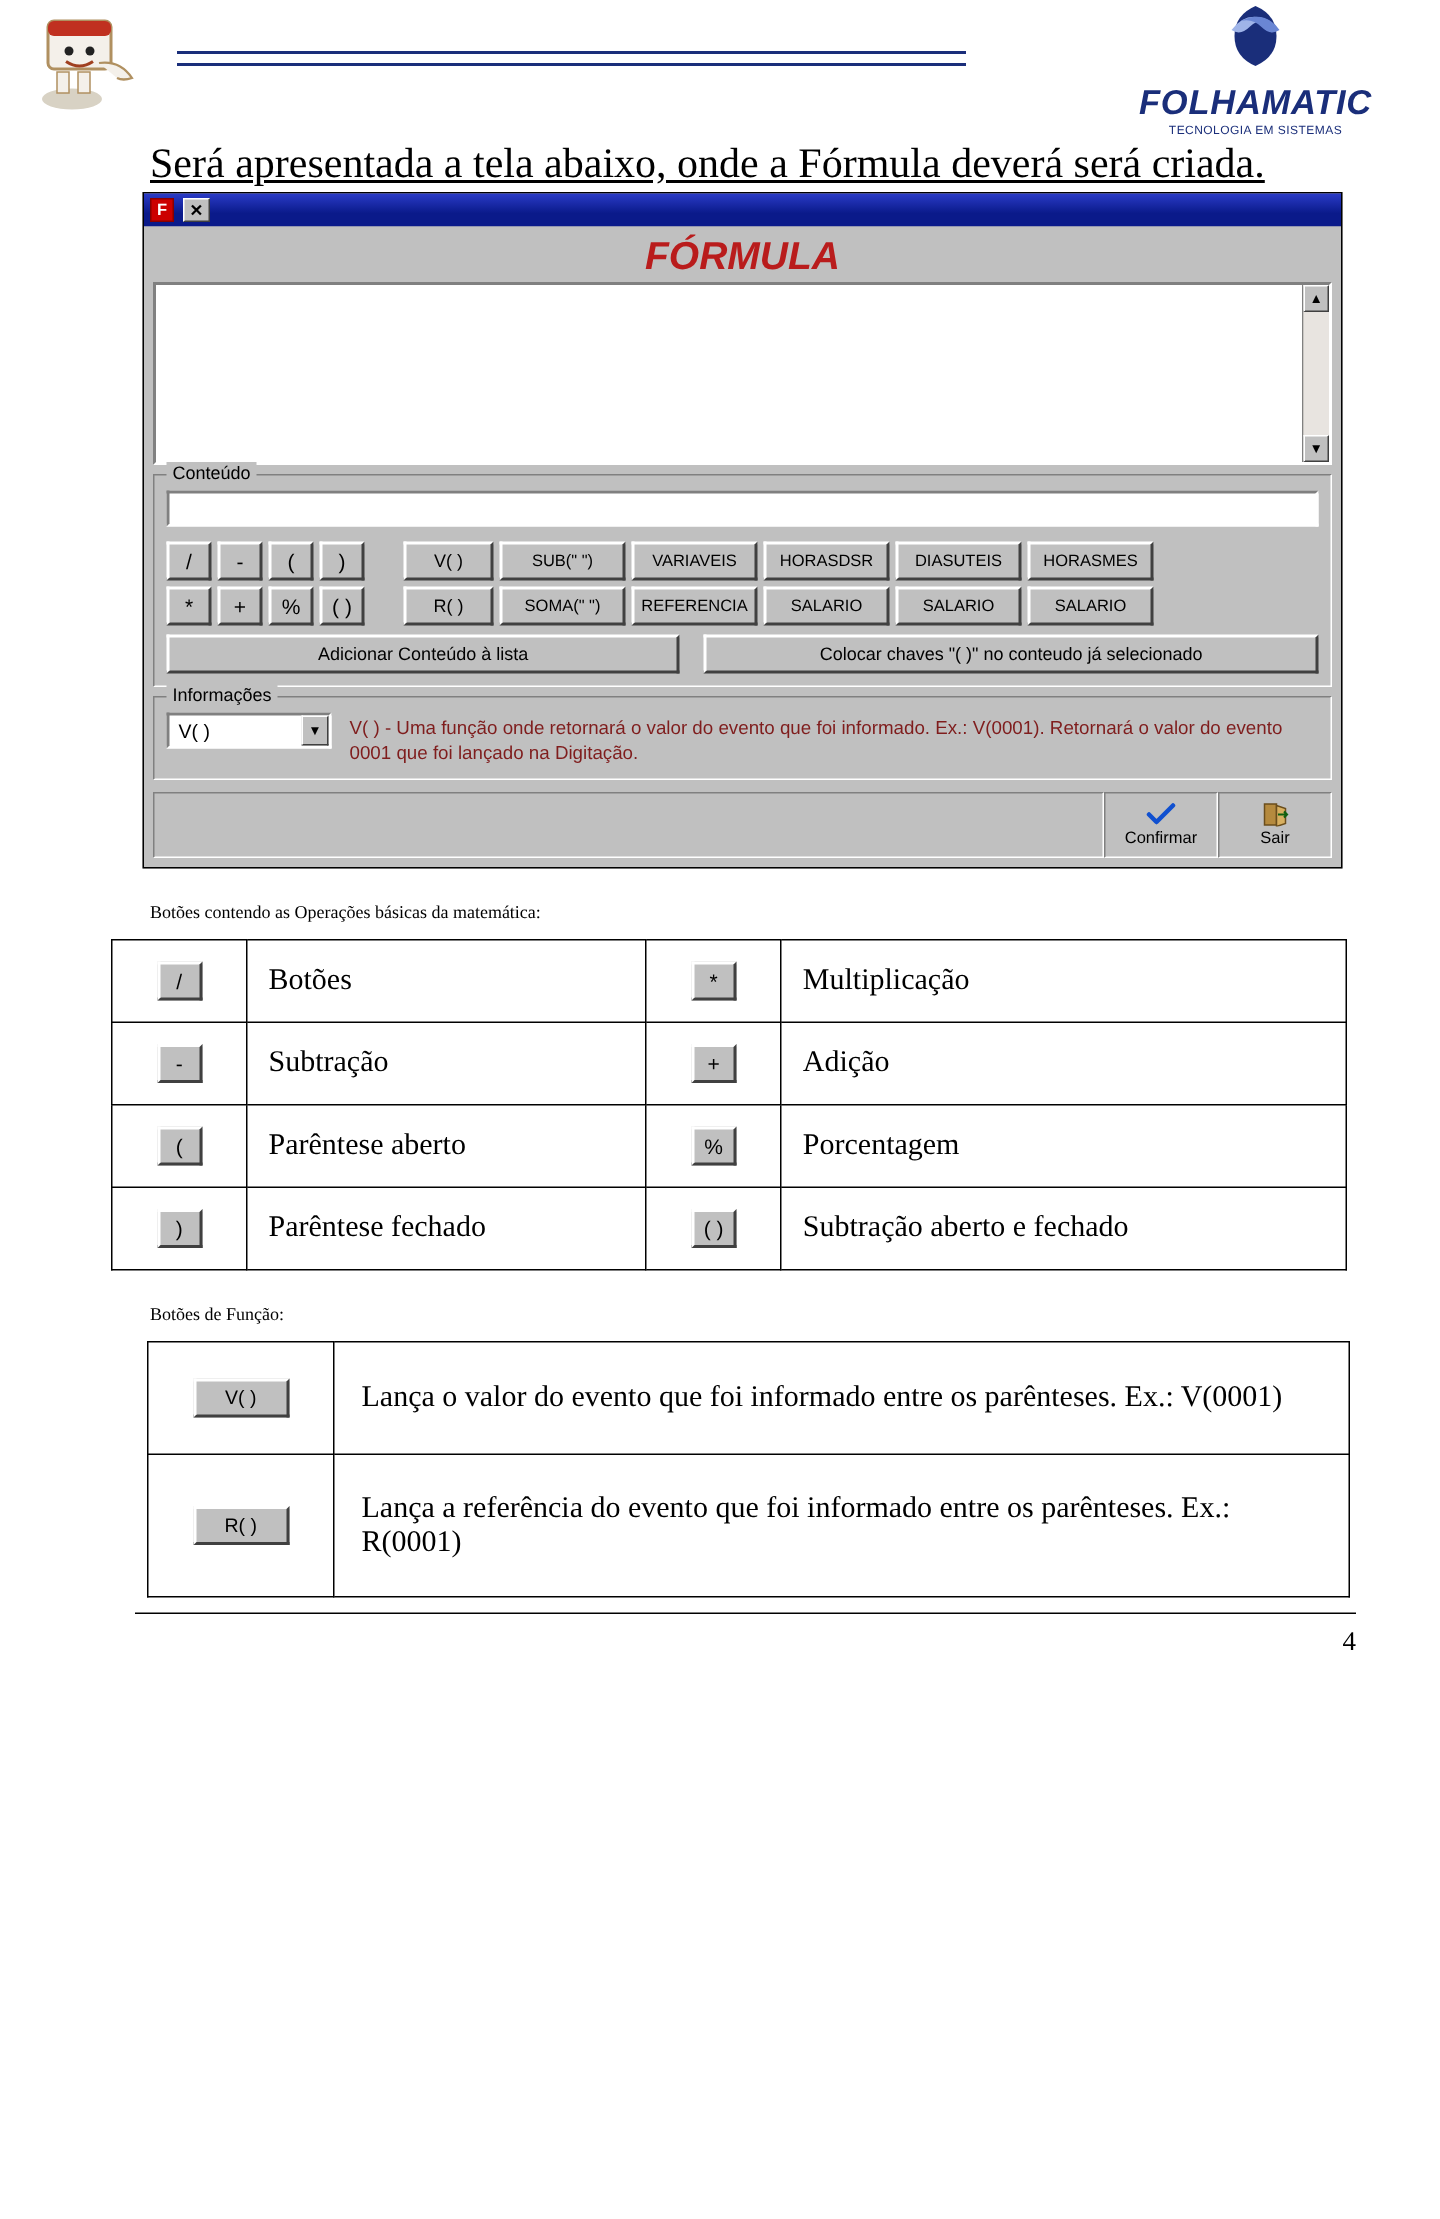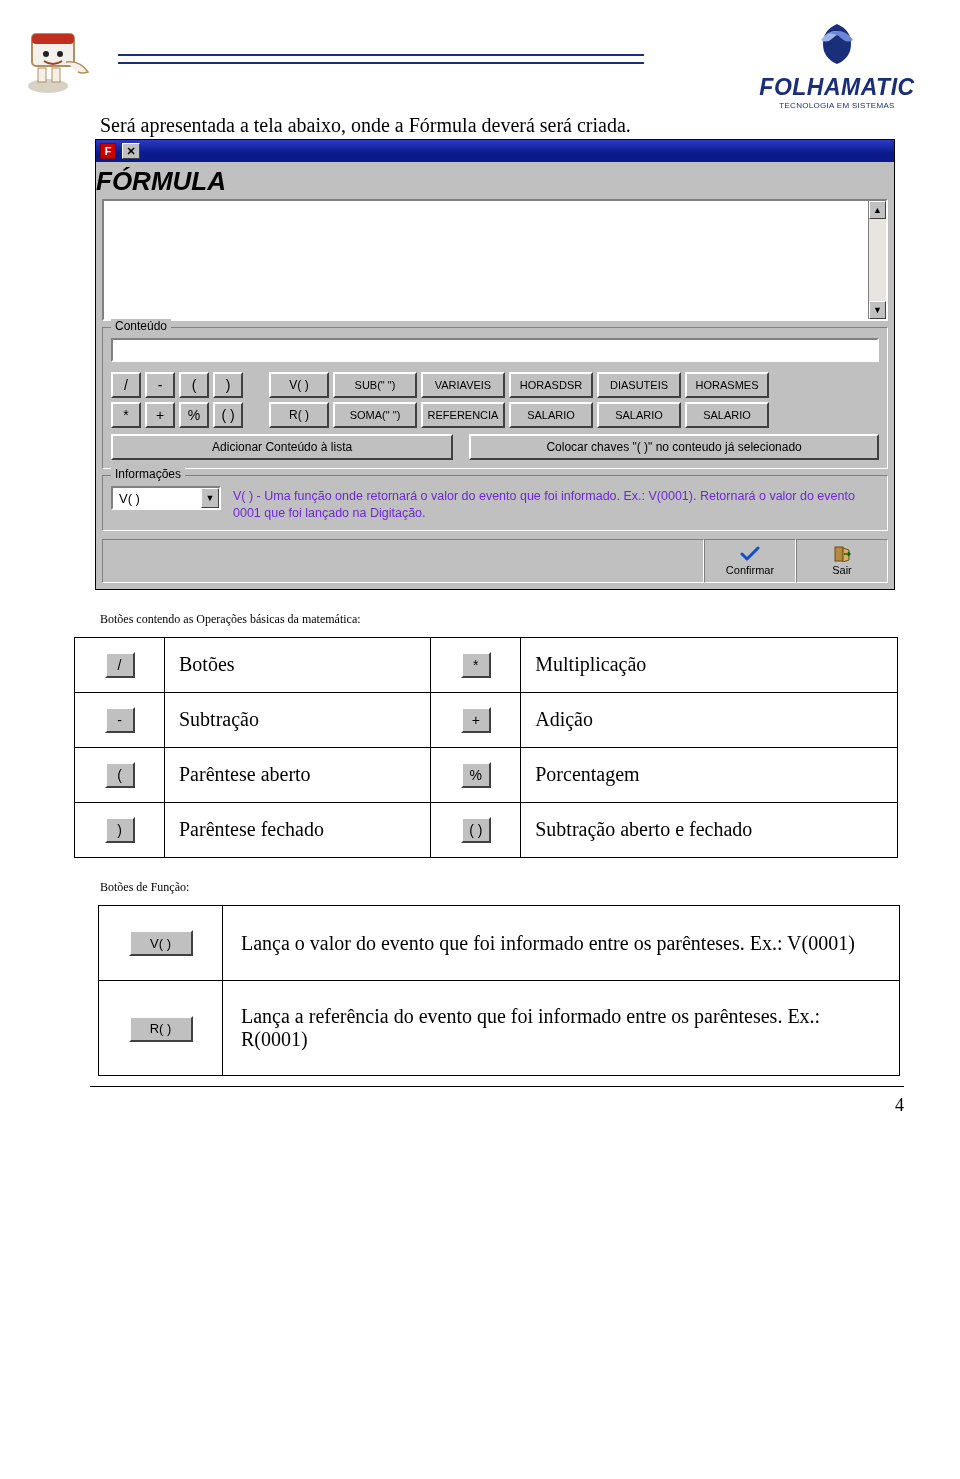--- a/index.html
+++ b/index.html
@@ -3,21 +3,21 @@
 <meta charset="utf-8">
 <style>
   * { box-sizing: border-box; }
   body {
     margin: 0;
     padding: 0;
     background: #fff;
     font-family: "Times New Roman", serif;
     width: 960px;
   }
-  .page { position: relative; padding: 0 0 30px 0; margin-top: 20px; }
+  .page { position: relative; padding: 0 0 30px 0; }
   .header-bar {
     position: relative;
     height: 90px;
     border-bottom: 1px solid transparent;
   }
   .mascot {
     position: absolute;
     left: 20px; top: 8px;
     width: 78px; height: 70px;
   }
@@ -46,21 +46,22 @@
     margin-top: -2px;
   }
   .brand-sub {
     font-family: Arial, sans-serif;
     font-size: 8px;
     color: #1a2e7a;
     letter-spacing: 0.3px;
   }
   .intro {
     margin: 4px 0 2px 100px;
-    font-size: 20px;
+    font-size: 28px;
+    text-decoration: underline;
   }
   .window {
     margin-left: 95px;
     width: 800px;
     border: 1px solid #000;
     background: #c0c0c0;
     font-family: Tahoma, Arial, sans-serif;
     font-size: 13px;
     color: #000;
   }
@@ -84,22 +85,22 @@
   .tb-title { font-weight: bold; font-size: 12px; flex: 1; }
   .tb-close {
     width: 18px; height: 16px;
     background: #c0c0c0;
     border: 1px solid #fff;
     border-right-color: #404040; border-bottom-color: #404040;
     display: flex; align-items: center; justify-content: center;
     font-family: Arial; font-size: 11px; font-weight: bold; color: #000;
   }
   .formula-header {
-    text-align: left;
-    color: #000000;
+    text-align: center;
+    color: #b91c1c;
     font-family: Arial, sans-serif;
     font-size: 26px;
     font-weight: bold;
     font-style: italic;
     padding: 4px 0 0 0;
     background: #c0c0c0;
   }
   .sunken {
     border: 2px solid #808080;
     border-right-color: #fff; border-bottom-color: #fff;
@@ -168,27 +169,27 @@
     background: #fff; height: 24px; width: 110px;
   }
   .dropdown span { flex: 1; padding: 0 6px; font-size: 13px; }
   .dd-btn {
     width: 18px; height: 20px; background: #c0c0c0;
     border: 1px solid #fff;
     border-right-color: #404040; border-bottom-color: #404040;
     display: flex; align-items: center; justify-content: center;
     font-size: 9px;
   }
-  .info-text { color: #6d28d9; font-size: 12.5px; line-height: 1.35; flex: 1; padding-top: 2px; }
+  .info-text { color: #7f1d1d; font-size: 12.5px; line-height: 1.35; flex: 1; padding-top: 2px; }
   .footer-area {
     display: flex; justify-content: flex-end;
     padding: 4px 6px 6px 6px; gap: 0;
   }
   .footer-slot {
-    width: 92px;
+    width: 76px;
     border: 1px solid #808080;
     border-right-color: #fff; border-bottom-color: #fff;
     padding: 2px;
     display: flex; flex-direction: column; align-items: center; justify-content: center;
     height: 44px;
   }
   .footer-slot.empty { width: auto; flex: 1; }
   .footer-slot .ic { height: 18px; display:flex; align-items:center; justify-content:center; }
   .footer-slot .lbl { font-size: 11px; margin-top: 1px; }
   .check svg, .door svg { width: 20px; height: 16px; }

